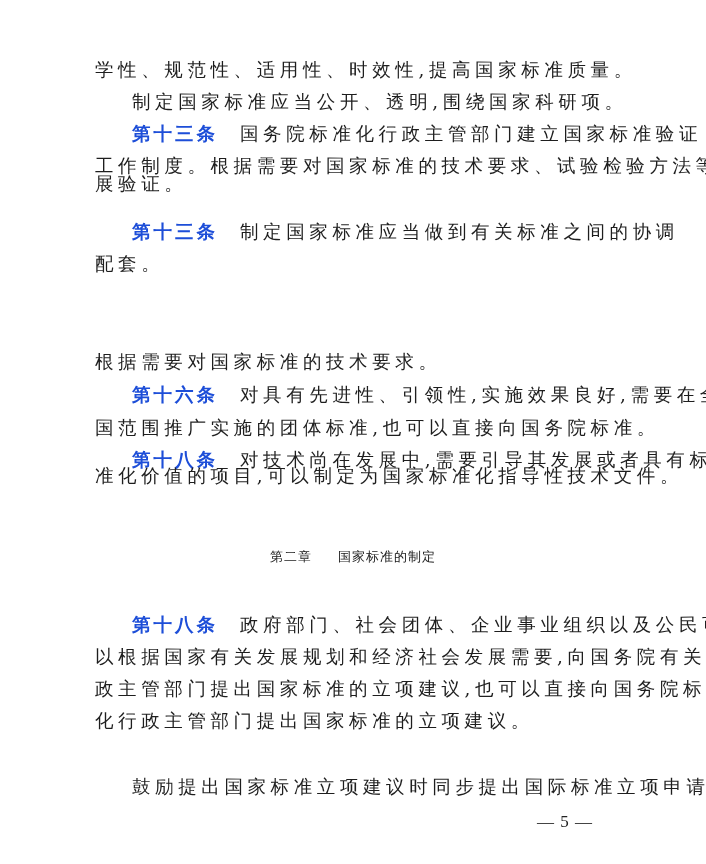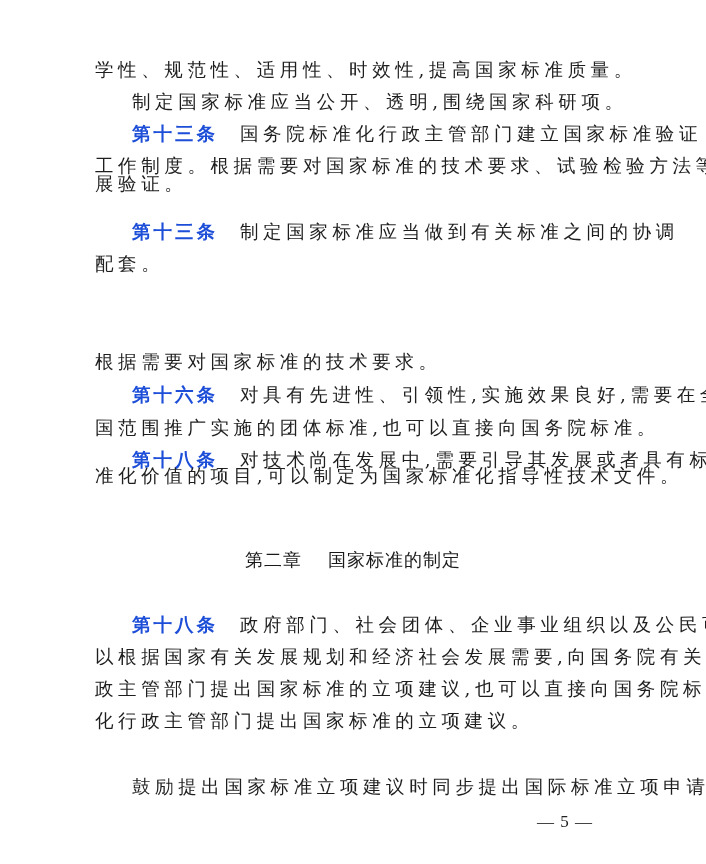--- a/index.html
+++ b/index.html
@@ -16,21 +16,21 @@
   }
   .line.indent { left: 132px; width: 475px; }
   .art {
     font-family: "DejaVu Sans", "Liberation Sans", sans-serif;
     font-weight: bold; letter-spacing: 3px; color: #1d4ed8;
   }
   .gap { display: inline-block; width: 22px; }
   .chapter {
     position: absolute; left: 0; width: 706px; top: 548px; text-align: center;
     font-family: "DejaVu Sans", "Liberation Sans", sans-serif;
-    font-size: 18px; letter-spacing: 1px; color: #1a1a1a;
+    font-size: 13px; letter-spacing: 1px; color: #1a1a1a;
   }
   .chapter .sep { display: inline-block; width: 26px; }
   .pagenum {
     position: absolute; left: 535px; top: 812px; width: 60px; text-align: center;
     font-family: "Liberation Serif", serif; font-size: 17px; color: #222;
     letter-spacing: 1px;
   }
 </style>
 </head>
 <body>

